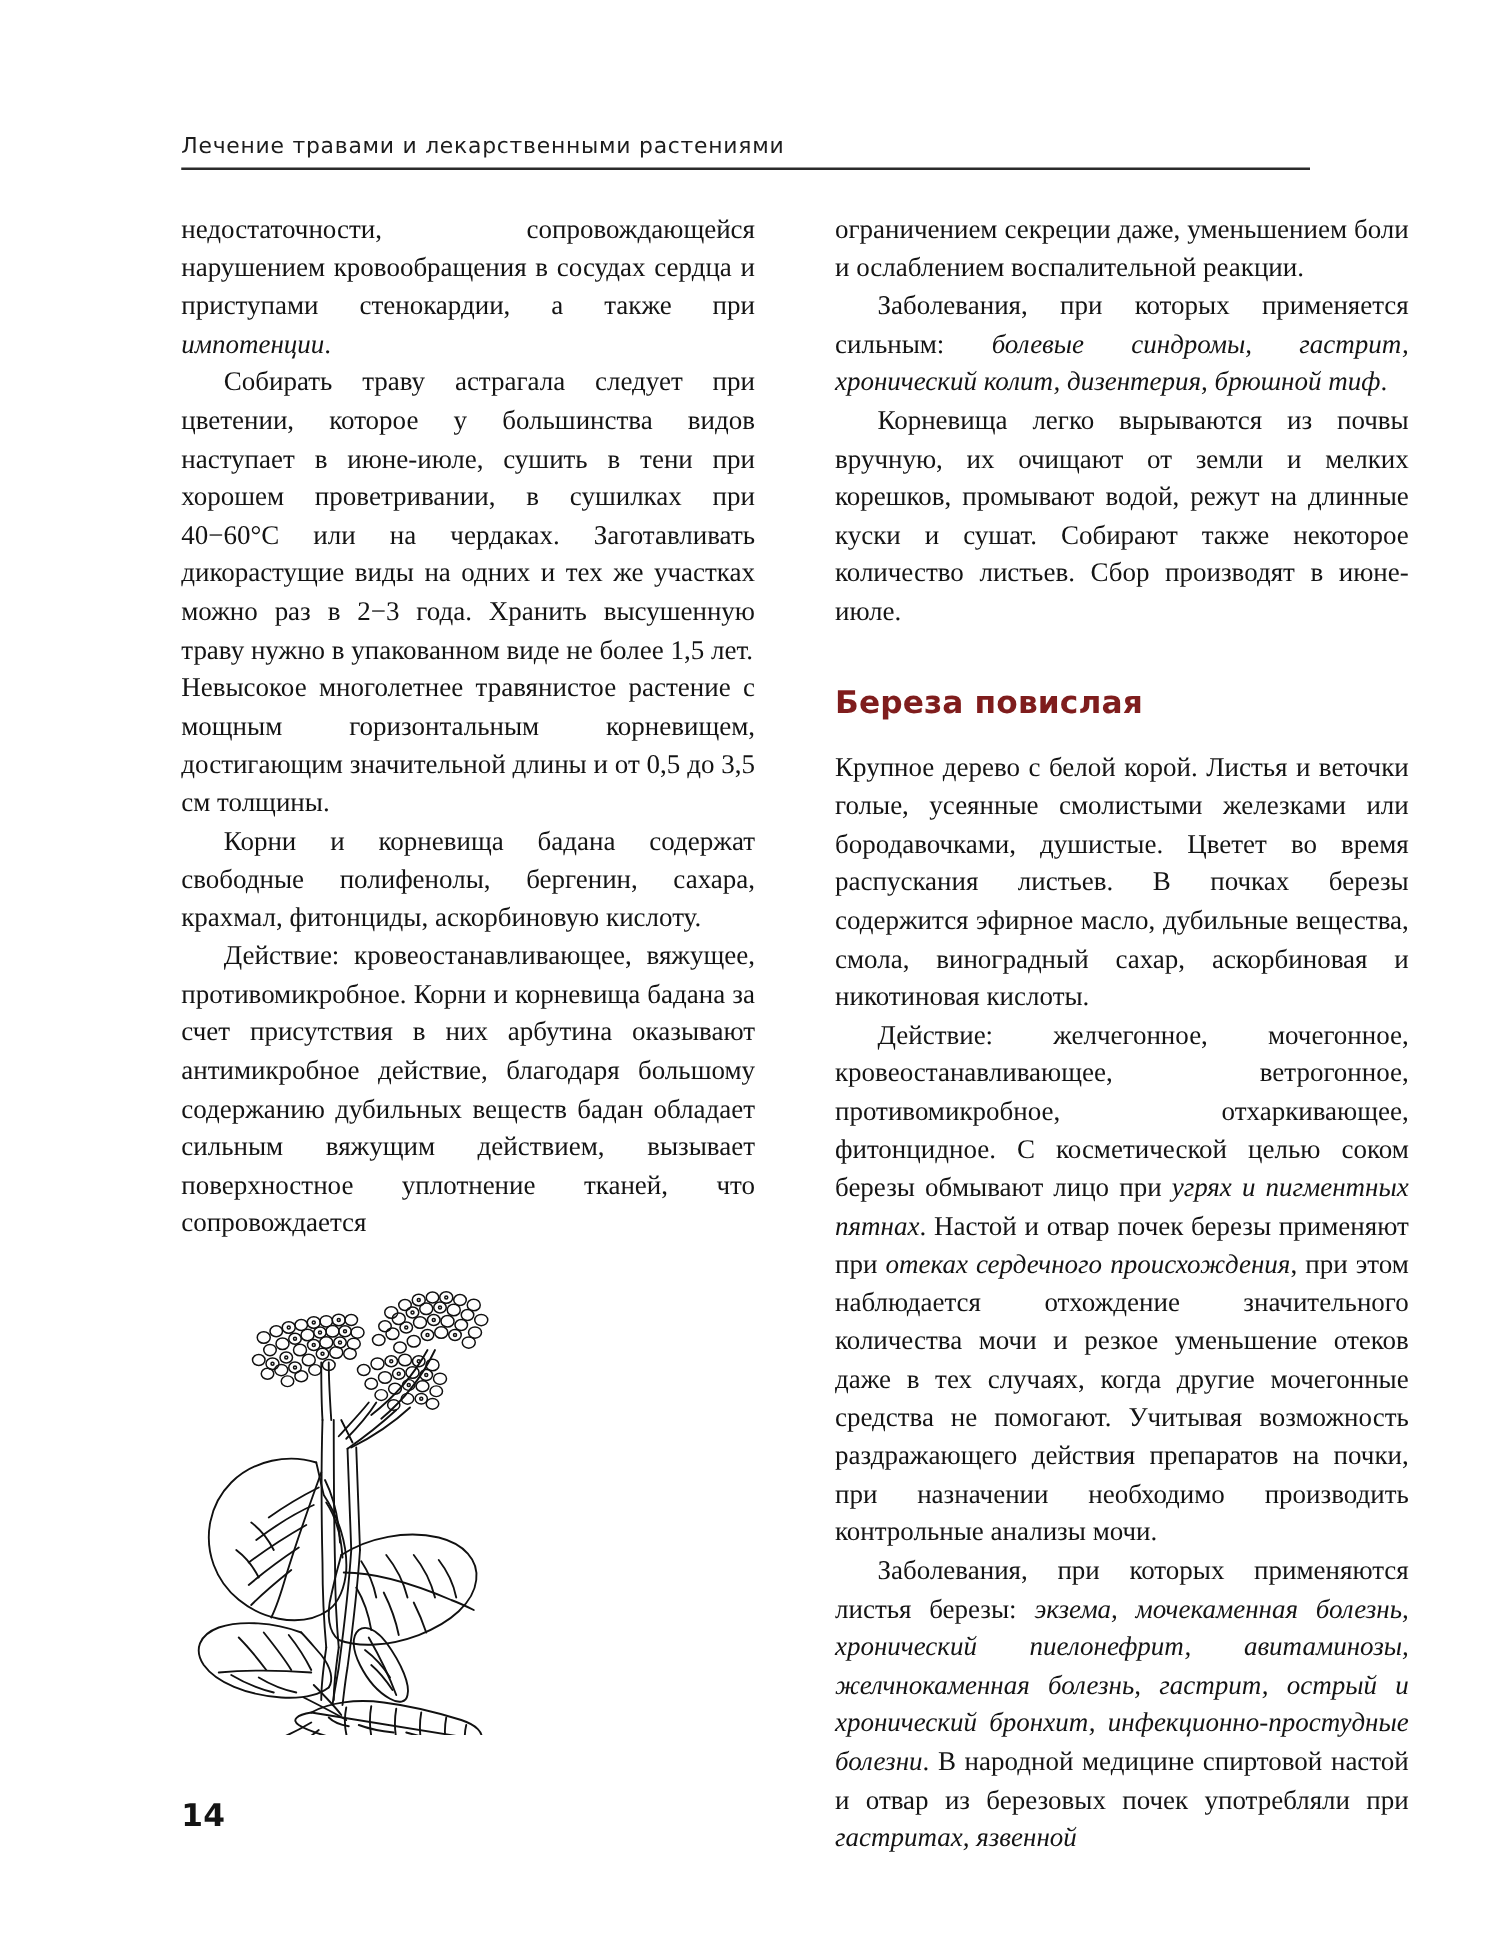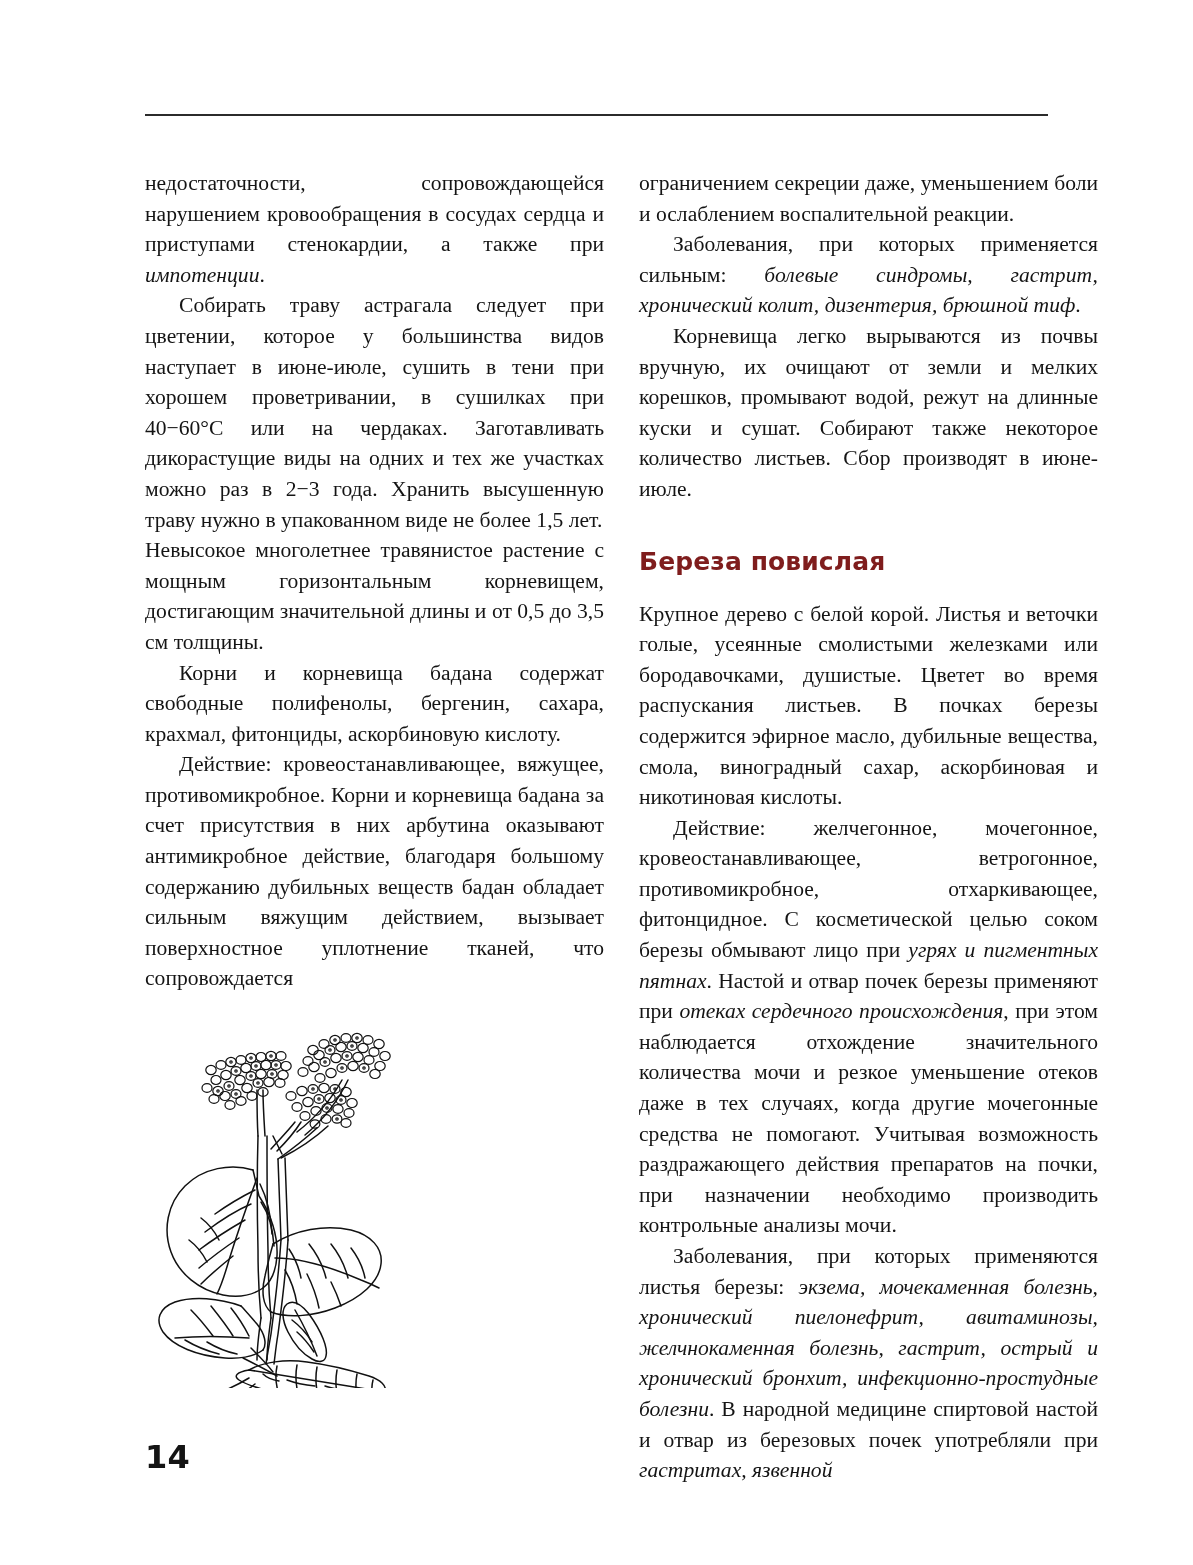--- a/index.html
+++ b/index.html
@@ -40,21 +40,21 @@
   }
 
   
   .columns {
     position: absolute;
     left: 145px;
     top: 168px;
     width: 903px;
     height: 1225px;
     display: flex;
-    gap: 35px;
+    gap: 64px;
   }
   .column {
     width: 459px;
     flex: 0 0 459px;
   }
 
   
   p.body {
     margin: 0;
     text-align: justify;
@@ -95,31 +95,32 @@
     height: 100%;
   }
 
   
   .folio {
     position: absolute;
     left: 145px;
     top: 1438px;
     font-family: "DejaVu Sans", "Liberation Sans", sans-serif;
     font-weight: bold;
-    font-size: 32px;
+    font-size: 25px;
     color: #141414;
     letter-spacing: 0.3px;
   }
 </style>
 </head>
 <body>
 
 <div class="page">
 
   <div class="running-head">
+    <div class="running-head-title">Лечение травами и лекарственными растениями</div>
     <div class="running-head-rule"></div>
   </div>
 
   <div class="columns">
 
     <div class="column">
       <div>
           <p class="body"><span>недостаточности, сопровождающейся нарушением кровообращения в сосудах сердца и приступами стенокардии, а также при </span><em>импотенции</em><span>.</span></p>
           <p class="body indent"><span>Собирать траву астрагала следует при цветении, которое у большинства видов наступает в июне-июле, сушить в тени при хорошем проветривании, в сушилках при 40−60°С или на чердаках. Заготавливать дикорастущие виды на одних и тех же участках можно раз в 2−3 года. Хранить высушенную траву нужно в упакованном виде не более 1,5 лет.</span></p>
         </div>

